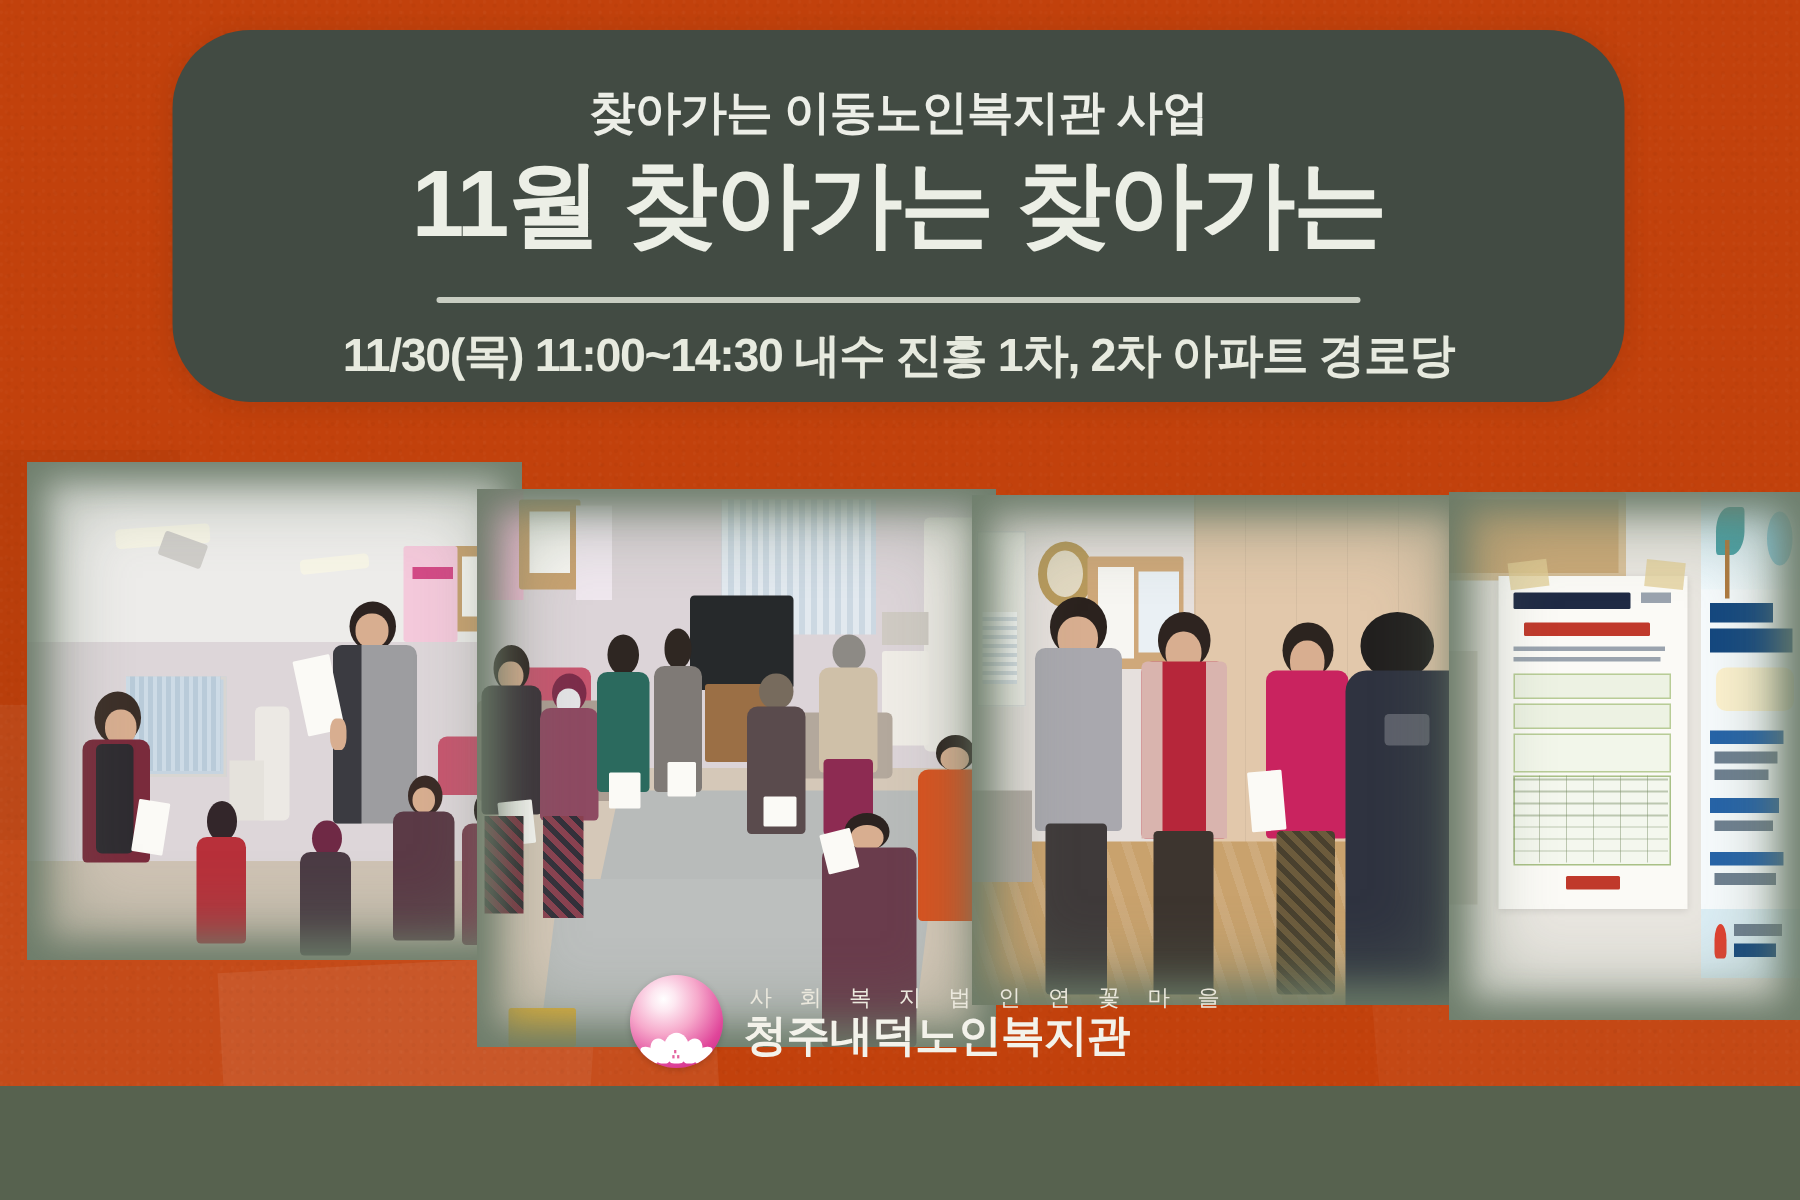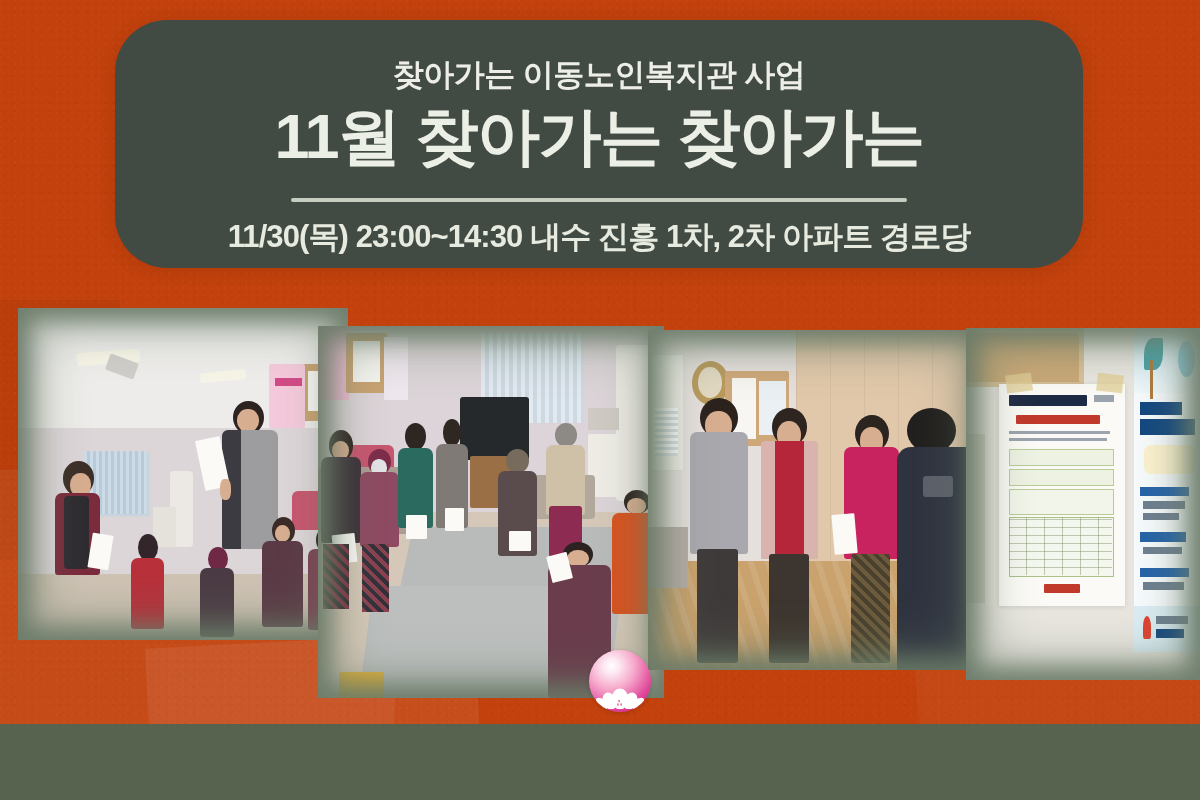--- a/index.html
+++ b/index.html
@@ -248,21 +248,21 @@
   <div class="bg-shape bg-shape-b"></div>
   <div class="bg-grain"></div>
 
   <div class="header-panel">
     <div class="eyebrow">찾아가는 이동노인복지관 사업</div>
 
     <div class="main-title">11월 찾아가는 찾아가는</div>
 
     <div class="title-rule"></div>
 
-    <div class="meta-line">11/30(목) 23:00~14:30 내수 진흥 1차, 2차 아파트 경로당</div>
+    <div class="meta-line">11/30(목) 11:00~14:30 내수 진흥 1차, 2차 아파트 경로당</div>
   </div>
 
   <div class="photo-strip">
 
     <div class="photo photo-1">
       <div class="scene">
         <div class="ceil" style="left:0;top:0;width:100%;height:38%;background:#edecea;"></div>
         <div class="lamp" style="left:18%;top:13%;width:19%;height:4%;transform:rotate(-4deg);"></div>
         <div class="lamp" style="left:55%;top:19%;width:14%;height:3%;transform:rotate(-6deg);"></div>
         <div style="position:absolute;left:27%;top:15%;width:9%;height:5%;background:#cfcdc9;transform:rotate(20deg);border-radius:2px;"></div>
@@ -490,15 +490,19 @@
           <ellipse cx="5.4" cy="23" rx="5.2" ry="7.4" transform="rotate(-52 5.4 23)"></ellipse>
           <ellipse cx="42.6" cy="23" rx="5.2" ry="7.4" transform="rotate(52 42.6 23)"></ellipse>
         </g>
         <g fill="#e3639f">
           <rect x="22.4" y="19" width="1.5" height="2.2"></rect>
           <rect x="21.2" y="22.4" width="1.5" height="2.2"></rect>
           <rect x="24.4" y="22.4" width="1.5" height="2.2"></rect>
         </g>
       </svg>
     </div>
+    <div class="logo-text">
+      <div class="org-sub">사 회 복 지 법 인  연 꽃 마 을</div>
+      <div class="org-name">청주내덕노인복지관</div>
+    </div>
   </div>
 
 </div>
 
 </body></html>

